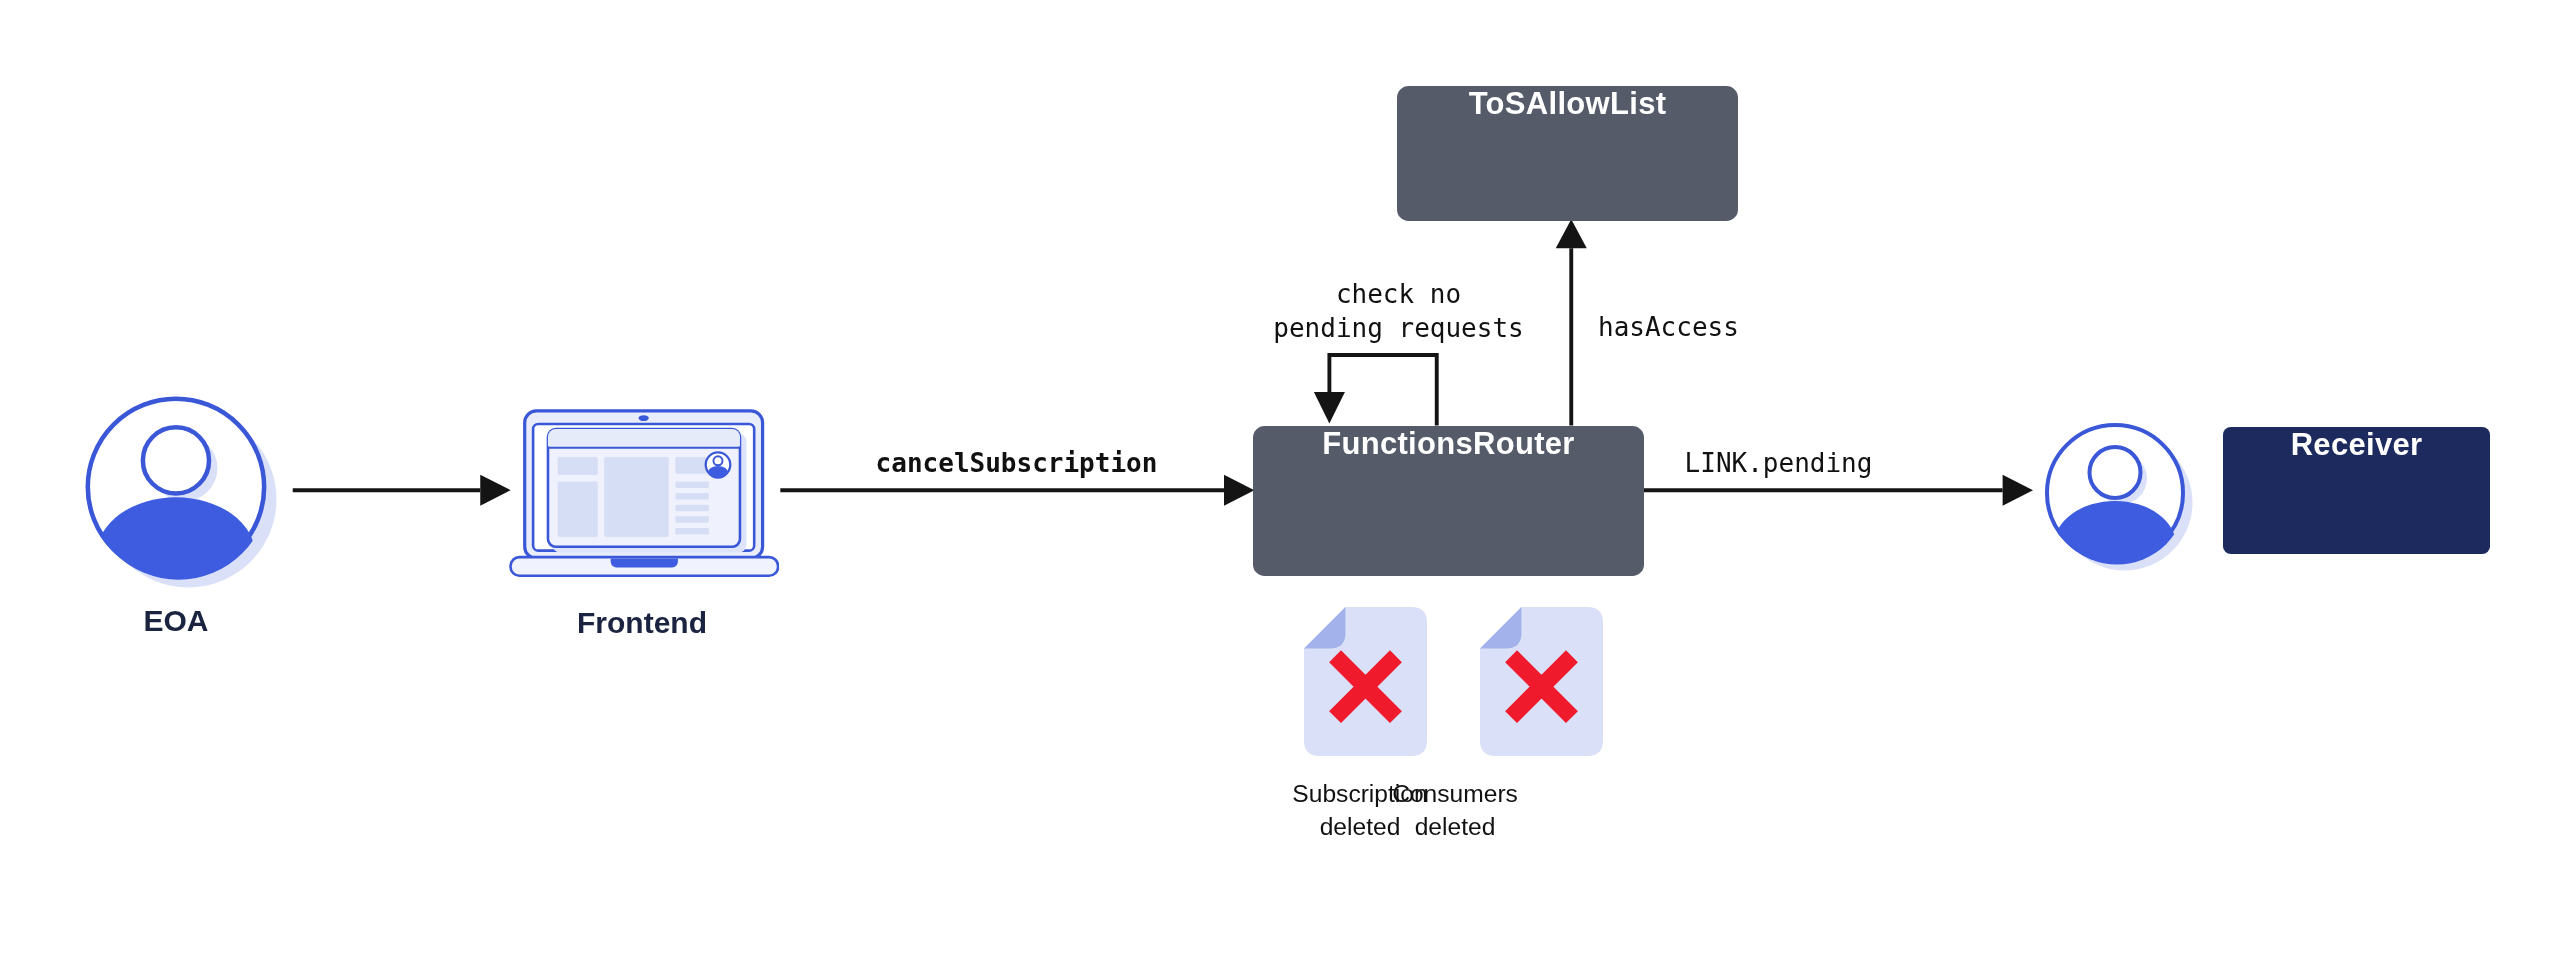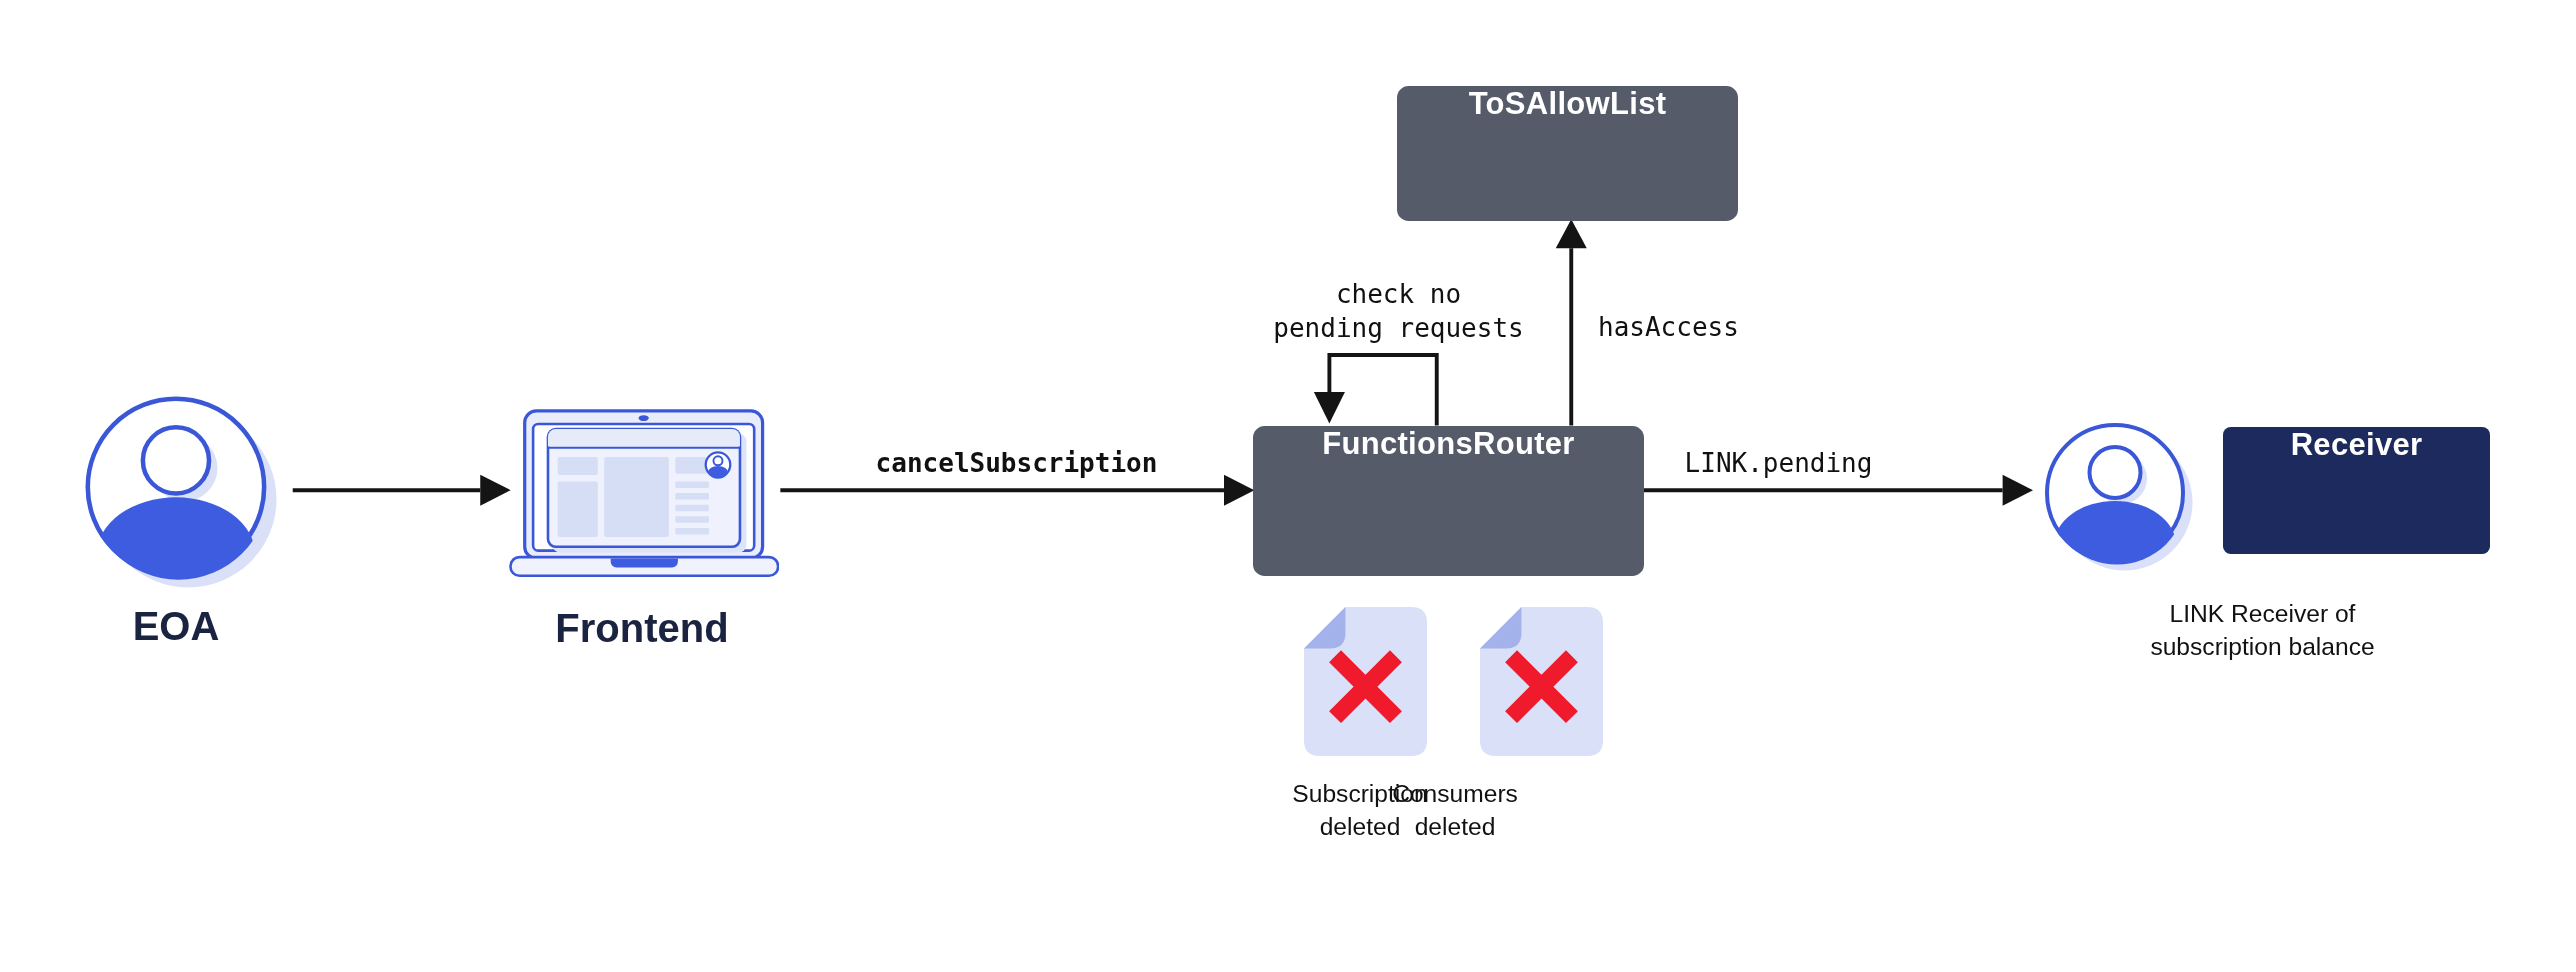--- a/index.html
+++ b/index.html
@@ -40,21 +40,21 @@
   #laptop-icon   { left: 507px;  top: 400px;  width: 272px; height: 181px; }
   #receiver-icon { left: 2041px; top: 419px;  width: 155px; height: 155px; }
   #doc-subscription { left: 1304px; top: 607px; width: 123px; height: 149px; }
   #doc-consumers    { left: 1480px; top: 607px; width: 123px; height: 149px; }
 
   
   .icon-label {
     position: absolute;
     text-align: center;
     font-weight: 700;
-    font-size: 40px;
+    font-size: 30px;
     color: #1A2340;
   }
   #eoa-label      { left: 79px; top: 604px; width: 194px; }
   #frontend-label { left: 545px; top: 606px; width: 194px; }
 
   .mono-label {
     position: absolute;
     font-family: "DejaVu Sans Mono", monospace;
     font-size: 26px;
     color: #111111;
@@ -194,17 +194,15 @@
   <div id="cancel-subscription-label" class="mono-label">cancelSubscription</div>
   <div id="check-pending-label" class="mono-label">check no
 pending requests</div>
   <div id="has-access-label" class="mono-label">hasAccess</div>
   <div id="link-transfer-label" class="mono-label">LINK.pending</div>
 
   <div id="subscription-deleted-label" class="sub-label">Subscription
 deleted</div>
   <div id="consumers-deleted-label" class="sub-label">Consumers
 deleted</div>
-  <div id="link-receiver-label" class="sub-label">LINK Receiver of
-subscription balance</div>
 
 </div>
 
 
 </body></html>

